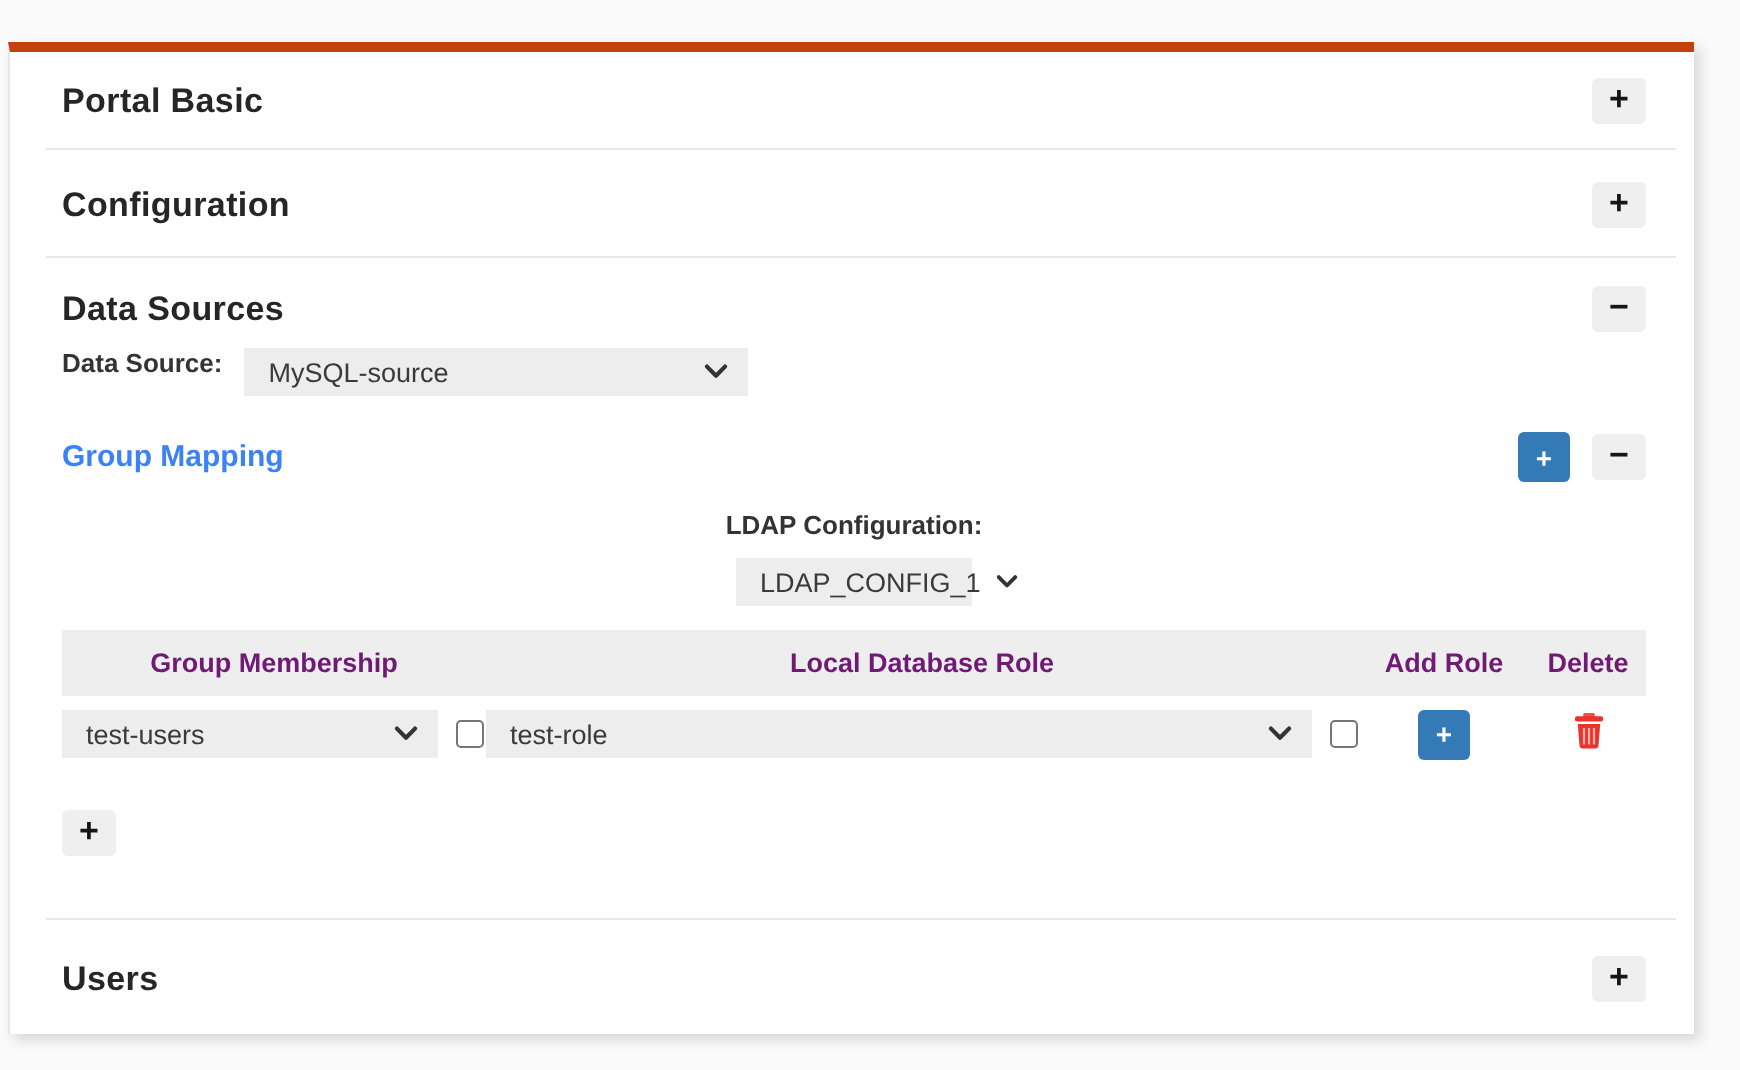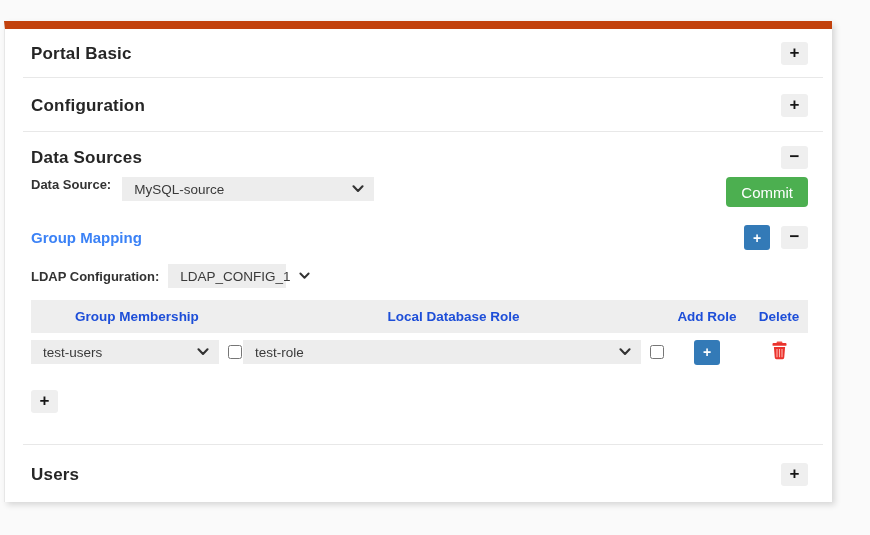--- a/index.html
+++ b/index.html
@@ -1,22 +1,22 @@
 <!DOCTYPE html>
 <html><head>
 <meta charset="utf-8">
 <style>
   * { box-sizing: border-box; }
   html, body { width: 870px; height: 535px; margin: 0; overflow: hidden; }
   body { background: #fafafa; font-family: "Liberation Sans", sans-serif; }
 
   .card {
-    margin: 21px 38px 0 4px;
+    margin: 21px 23px 0 4px;
     background: #ffffff;
-    border-top: 8px solid #c2410c;
+    border-top: 5px solid #c2410c;
     border-left: 1px solid #e7e7e7;
     box-shadow: 3px 3px 6px rgba(0,0,0,0.14);
   }
 
   .divider { border-top: 1px solid #e8e8e8; margin: 0 9px 0 18px; }
 
   .sec-head {
     display: flex; justify-content: space-between; align-items: center;
     padding: 0 24px 0 26px;
   }
@@ -62,26 +62,26 @@
   .gm-head { display: flex; justify-content: space-between; align-items: center; margin-top: 18px; }
   .gm-title { font-size: 15px; font-weight: bold; color: #3b82f6; }
   .gm-buttons { display: flex; gap: 11px; align-items: center; }
   .add-btn {
     width: 26px; height: 25px; background: #337ab7; color: #fff;
     border: none; border-radius: 3px; font-size: 14px; font-weight: bold;
     display: flex; align-items: center; justify-content: center; cursor: pointer;
     font-family: "Liberation Sans", sans-serif;
   }
 
-  .ldap-row { display: flex; align-items: center; gap: 9px; margin-top: 14px; }
+  .ldap-row { display: flex; align-items: center; gap: 9px; margin-top: 14px; flex-direction: column; }
 
   .gtable { margin-top: 12px; }
   .g-head {
     display: flex; align-items: center; background: #eeeeee; height: 33px;
-    font-weight: bold; font-size: 13.5px; color: #1d4ed8;
+    font-weight: bold; font-size: 13.5px; color: #701a75;
   }
   .g-row { display: flex; align-items: center; margin: 6px 0 2px; }
   .col-group { width: 212px; display: flex; align-items: center; }
   .col-role  { flex: 1; display: flex; align-items: center; }
   .col-add   { width: 86px; display: flex; justify-content: center; }
   .col-del   { width: 58px; display: flex; justify-content: center; }
   .g-head .col-group, .g-head .col-role { justify-content: center; }
 
   .cb { width: 14px; height: 14px; margin: 0 0 0 9px; accent-color: #fff; cursor: pointer; }
   .col-role .select { margin-right: 0; }
@@ -127,21 +127,20 @@
           <span class="field-label">Data Source:</span>
           <div class="select select-ds">
             <span>MySQL-source</span>
             <span class="chev">
               <svg width="12" height="8" viewBox="0 0 12 8">
                   <path d="M1.5 1.3 L6 5.9 L10.5 1.3" fill="none" stroke="#333" stroke-width="2.1" stroke-linecap="round" stroke-linejoin="round"></path>
                 </svg>
             </span>
           </div>
         </div>
-        <button class="commit-btn">Commit</button>
       </div>
 
       <div class="gm-head">
         <span class="gm-title">Group Mapping</span>
         <div class="gm-buttons">
           <button class="add-btn">
             <span>+</span>
           </button>
           <button class="toggle-btn">
             <span>−</span>

